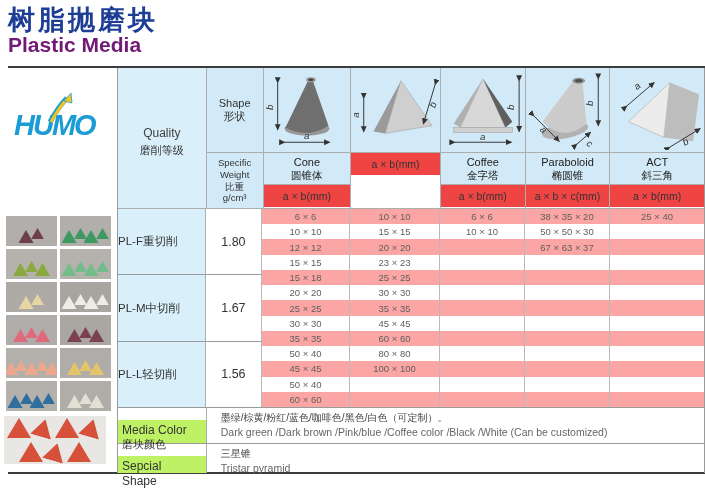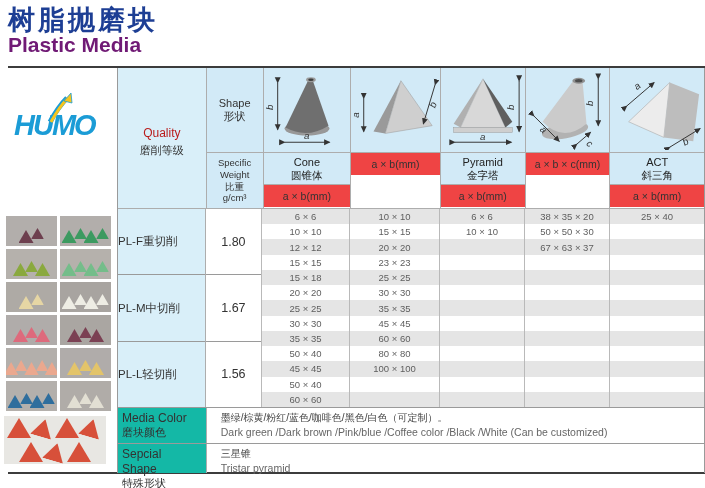--- a/index.html
+++ b/index.html
@@ -29,46 +29,46 @@
   .photo-large .tri:nth-child(even){ transform:rotate(16deg) scale(.9); }
 
   
   .spec-table { position:absolute; left:117px; top:68px; width:588px; height:405px; border-left:1px solid #9a9a9a; border-right:1px solid #9a9a9a; font-family:"Liberation Sans", sans-serif; }
   .band { display:flex; width:100%; }
   .cell { border-left:1px solid #adadad; }
   .cell.first { border-left:none; }
 
   .hdr-band { height:140px; }
   .col-quality { width:88px; background:#d9eff9; display:flex; align-items:center; justify-content:center; text-align:center; }
-  .col-quality .lab-en { font-size:12px; color:#b91c1c;margin-top:8px; }
+  .col-quality .lab-en { font-size:12px; color:#404040;margin-top:8px; }
   .col-quality .lab-zh { font-size:11px; color:#333; margin-top:3px; }
   .col-sw { width:57px; display:flex; flex-direction:column; }
   .shape-cell { height:85px; background:#d2eaf7; border-bottom:1px solid #adadad; display:flex; flex-direction:column; align-items:center; justify-content:center; text-align:center; font-size:11px; color:#333; }
   .sw-cell { flex:1; background:#d2eaf7; display:flex; flex-direction:column; align-items:center; justify-content:center; text-align:center; font-size:9.5px; color:#333; line-height:1.25; }
   .shape-col { display:flex; flex-direction:column; }
   .illus { height:85px; background:#d2eaf7; border-bottom:1px solid #adadad; display:flex; align-items:center; justify-content:center; }
   .name-cell { height:32px; background:#d2eaf7; border-bottom:1px solid #adadad; display:flex; flex-direction:column; align-items:center; justify-content:center; font-size:11px; color:#222; line-height:1.15; }
   .name-cell .zh { font-size:10.5px; }
   .dims-cell { height:22px; background:#ef4444; display:flex; align-items:center; justify-content:center; font-size:10.5px; color:#333; }
   .w-cone{width:88px}.w-tetra{width:90px}.w-pyr{width:85px}.w-par{width:85px}.w-act{width:95px}
 
   .data-band { height:199px; border-top:1px solid #adadad; }
   .grade-col { width:88px; display:flex; flex-direction:column; background:#d9eff9; }
   .grade-cell { flex:1; border-bottom:1px solid #9a9a9a; display:flex; flex-direction:row; align-items:center; text-align:center; font-size:11.5px; color:#333; line-height:1.3; }
   .grade-cell:last-child { border-bottom:none; }
   .weight-col { width:57px; display:flex; flex-direction:column; border-left:1px solid #adadad; }
   .weight-cell { flex:1; border-bottom:1px solid #9a9a9a; display:flex; align-items:center; justify-content:center; font-size:12.5px; color:#333; }
   .weight-cell:last-child { border-bottom:none; }
   .size-grid { width:443px; display:flex; flex-direction:column; }
   .drow { flex:1; display:flex; }
-  .drow.odd { background:#e5e5e5; }
+  .drow.odd { background:#fca5a5; }
   .dcell { display:flex; align-items:center; justify-content:center; font-size:9.5px; color:#5e5e5e; border-left:1px solid #b9b9b9; }
 
   .note-band { border-top:1px solid #9a9a9a; }
-  .note-label { width:88px; background:#14b8a6; padding:3px 8px 0 4px; font-size:12px; color:#333; line-height:1.25; }
+  .note-label { width:88px; background:#bef264; padding:3px 8px 0 4px; font-size:12px; color:#333; line-height:1.25;margin-top:12px; }
   .note-label .zh { font-size:11px; }
   .note-value { width:500px; padding:3px 0 0 14px; border-left:1px solid #adadad; }
   .note-value .zh { font-size:10px; color:#444; }
   .note-value .en { font-size:10.5px; color:#666; margin-top:1px; }
   .media-band { height:36px; }
   .shape-band { height:30px; border-top:1px solid #9a9a9a; }
 
   svg text.dim { font-size:10px; font-style:italic; fill:#333; font-family:"Liberation Sans",sans-serif; }
 </style>
 </head>
@@ -245,21 +245,21 @@
             <polygon points="20,58 43,8 66,58" fill="#d8d8d8" stroke="#aaa" stroke-width="0.5"></polygon>
             <polygon points="66,58 43,8 73,52" fill="#5f5f5f"></polygon>
             <rect x="13" y="58" width="60" height="5" fill="#cfcfcf" stroke="#999" stroke-width="0.5"></rect>
             <line x1="14" y1="73" x2="72" y2="73" stroke="#333" stroke-width="1" marker-start="url(#ahp)" marker-end="url(#ahp)"></line>
             <text class="dim" x="40" y="71">a</text>
             <line x1="80" y1="10" x2="80" y2="62" stroke="#333" stroke-width="1" marker-start="url(#ahp)" marker-end="url(#ahp)"></line>
             <text class="dim" x="71" y="40" transform="rotate(-90 73 38)">b</text>
           </svg>
         </div>
         <div class="name-cell">
-          <div>Pyramid</div>
+          <div>Coffee</div>
           <div class="zh">金字塔</div>
         </div>
         <div class="dims-cell">a × b(mm)</div>
       </div>
 
       <div class="cell shape-col w-par">
         <div class="illus">
           <svg width="83" height="80" viewBox="0 0 85 80">
             <defs>
                 <marker id="ahb" markerWidth="7" markerHeight="7" refX="5.5" refY="3" orient="auto">
@@ -271,20 +271,24 @@
             <ellipse cx="54" cy="10" rx="6.5" ry="3" fill="#909090"></ellipse>
             <ellipse cx="54" cy="10" rx="3.8" ry="1.7" fill="#4e4e4e"></ellipse>
             <line x1="8" y1="46" x2="34" y2="72" stroke="#333" stroke-width="1" marker-start="url(#ahb)" marker-end="url(#ahb)"></line>
             <text class="dim" x="14" y="64" transform="rotate(42 18 62)">a</text>
             <line x1="74" y1="8" x2="74" y2="56" stroke="#333" stroke-width="1" marker-start="url(#ahb)" marker-end="url(#ahb)"></line>
             <text class="dim" x="65" y="36" transform="rotate(-90 67 34)">b</text>
             <line x1="52" y1="75" x2="66" y2="63" stroke="#333" stroke-width="1" marker-start="url(#ahb)" marker-end="url(#ahb)"></line>
             <text class="dim" x="62" y="77" transform="rotate(40 64 75)">c</text>
           </svg>
         </div>
+        <div class="name-cell">
+          <div>Paraboloid</div>
+          <div class="zh">椭圆锥</div>
+        </div>
         <div class="dims-cell">a × b × c(mm)</div>
       </div>
 
       <div class="cell shape-col w-act">
         <div class="illus">
           <svg width="93" height="80" viewBox="0 0 95 80">
             <defs>
                 <marker id="aha" markerWidth="7" markerHeight="7" refX="5.5" refY="3" orient="auto">
                   <path d="M0,0L6.5,3L0,6Z" fill="#333"></path>
                 </marker>

